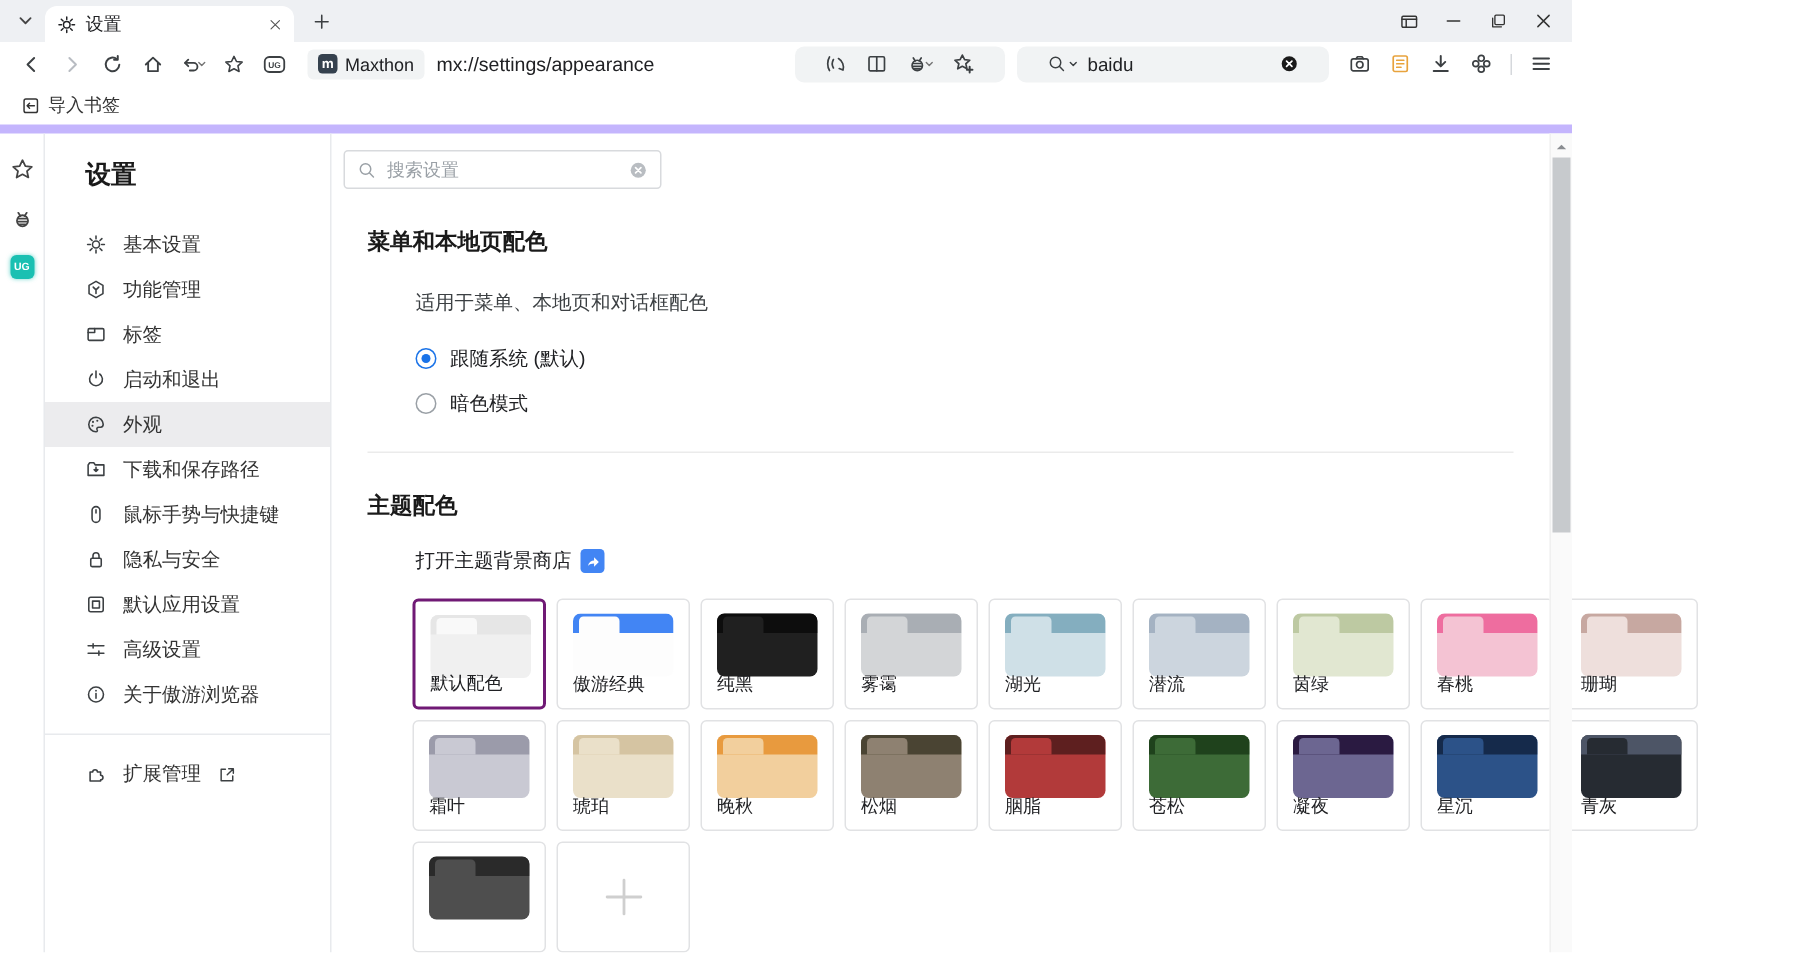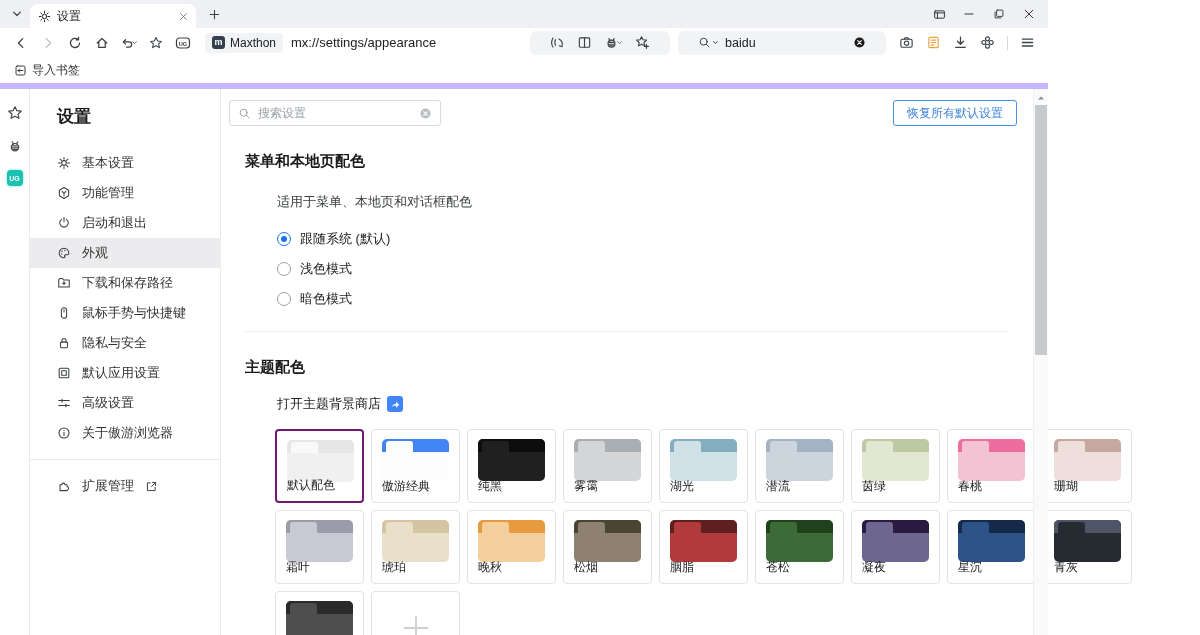--- a/index.html
+++ b/index.html
@@ -373,20 +373,29 @@
               <svg width="14" height="14" viewBox="0 0 16 16" fill="none" stroke="currentColor" stroke-width="1.2" stroke-linecap="round" stroke-linejoin="round">
                 <path d="M8 1.8l5.3 3.1v6.2L8 14.2l-5.3-3.1V4.9z"></path>
                 <path d="M8 8.3V11M8 8.3L5.9 6.2M8 8.3l2.1-2.1"></path>
               </svg>
             </span>
             <span>功能管理</span>
           </div>
           <div class="mi">
             <span class="ic">
               <svg width="14" height="14" viewBox="0 0 16 16" fill="none" stroke="currentColor" stroke-width="1.2" stroke-linecap="round" stroke-linejoin="round">
+                <rect x="2" y="3.5" width="12" height="9" rx="1"></rect>
+                <path d="M2 6.5h5v-3"></path>
+              </svg>
+            </span>
+            <span>标签</span>
+          </div>
+          <div class="mi">
+            <span class="ic">
+              <svg width="14" height="14" viewBox="0 0 16 16" fill="none" stroke="currentColor" stroke-width="1.2" stroke-linecap="round" stroke-linejoin="round">
                 <path d="M5.2 3.8a4.9 4.9 0 1 0 5.6 0"></path>
                 <path d="M8 1.6v5"></path>
               </svg>
             </span>
             <span>启动和退出</span>
           </div>
           <div class="mi active">
             <span class="ic">
               <svg width="14" height="14" viewBox="0 0 16 16" fill="none" stroke="currentColor" stroke-width="1.2" stroke-linecap="round" stroke-linejoin="round">
                 <path d="M8 2.5a5.5 5.5 0 1 0 0 11c1.1 0 1.3-.9.8-1.6-.5-.9.2-1.8 1.2-1.8h1.5c1 0 2-.9 2-2.2A5.7 5.7 0 0 0 8 2.5z"></path>
@@ -479,34 +488,29 @@
               </svg>
             </span>
           <span class="ph">搜索设置</span>
           <span style="color:#b9bdc2">
               <svg width="13" height="13" viewBox="0 0 16 16" fill="none" stroke="currentColor" stroke-width="1.2" stroke-linecap="round" stroke-linejoin="round">
                 <circle cx="8" cy="8" r="6.2" fill="currentColor" stroke="none"></circle>
                 <path d="M5.8 5.8l4.4 4.4M10.2 5.8l-4.4 4.4" stroke="#fff" stroke-width="1.4"></path>
               </svg>
             </span>
         </div>
-        <button class="restore-btn">恢复所有默认设置</button>
       </div>
 
       <div class="content">
         <h2 class="sec">菜单和本地页配色</h2>
         <div class="sub">适用于菜单、本地页和对话框配色</div>
         <div id="radio-group">
             <div class="radio-row">
               <span class="radio sel"></span>
               <span>跟随系统 (默认)</span>
-            </div>
-            <div class="radio-row">
-              <span class="radio"></span>
-              <span>浅色模式</span>
             </div>
             <div class="radio-row">
               <span class="radio"></span>
               <span>暗色模式</span>
             </div>
           </div>
 
         <hr class="hsep">
 
         <h2 class="sec">主题配色</h2>

